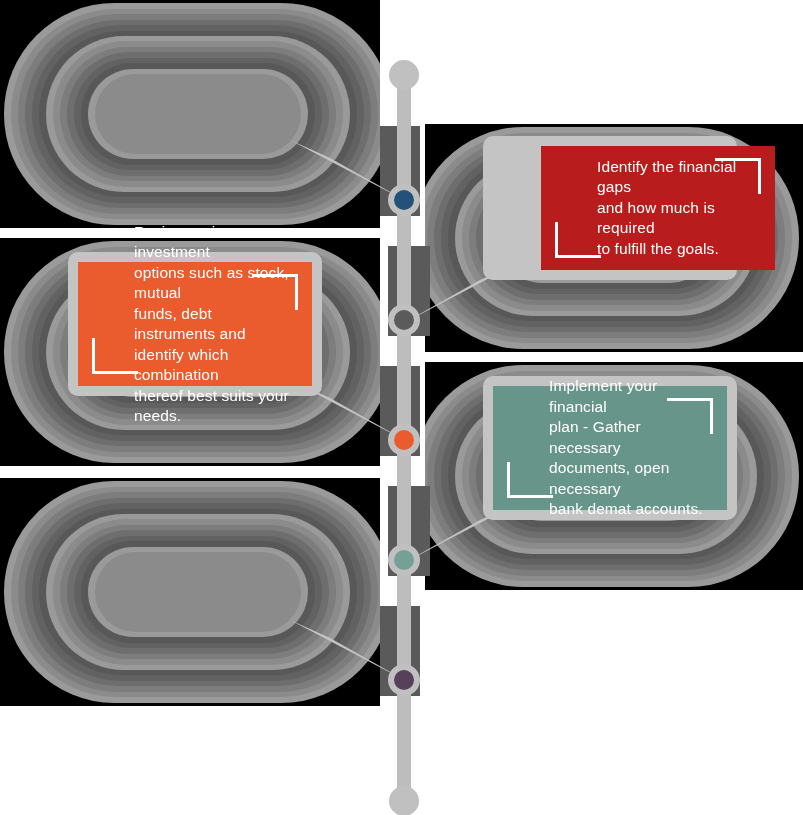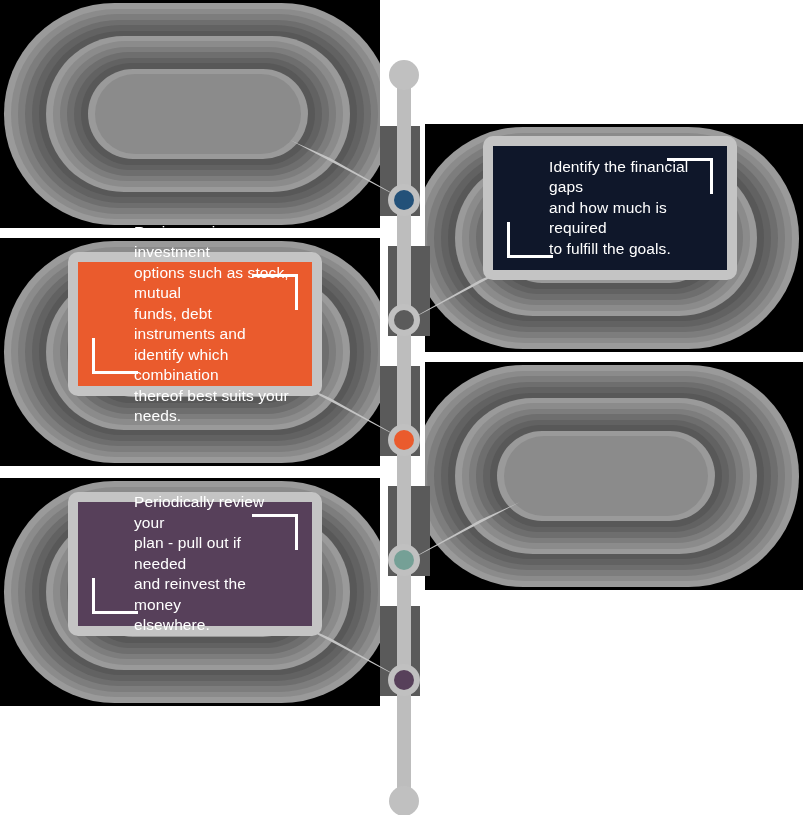--- a/index.html
+++ b/index.html
@@ -211,52 +211,52 @@
   </svg>
   <svg class="tail" style="left:400px;top:502px;width:120px;height:70px;" viewBox="0 0 120 70">
     <polygon points="120,0 80,18 2,62" fill="#c4c4c4"></polygon>
   </svg>
   <svg class="tail" style="left:290px;top:620px;width:120px;height:70px;" viewBox="0 0 120 70">
     <polygon points="0,0 40,18 118,62" fill="#c4c4c4"></polygon>
   </svg>
 
 
   <div class="card-frame" style="left:483px;top:136px;width:254px;height:144px;">
-    <div class="card-body" style="background: #0f172a;">
+    <div class="card-body" style="background: #b91c1c; margin-left: 48px;">
       <span class="bracket tr"></span>
       <span class="bracket bl"></span>
       <div class="card-text indent">Identify the financial gaps
 and how much is required
 to fulfill the goals.</div>
     </div>
   </div>
 
   <div class="card-frame" style="left:68px;top:252px;width:254px;height:144px;">
     <div class="card-body" style="background: rgb(234, 91, 45);">
       <span class="bracket tr"></span>
       <span class="bracket bl"></span>
       <div class="card-text indent">Review various investment
 options such as stock, mutual
 funds, debt instruments and
 identify which combination
 thereof best suits your needs.</div>
     </div>
   </div>
 
-
-  <div class="card-frame" style="left:68px;top:492px;width:254px;height:144px;">
-    <div class="card-body" style="background: rgb(87, 64, 90);">
+  <div class="card-frame" style="left:483px;top:376px;width:254px;height:144px;">
+    <div class="card-body" style="background: rgb(103, 149, 138);">
       <span class="bracket tr"></span>
       <span class="bracket bl"></span>
-      <div class="card-text indent">Periodically review your
-plan - pull out if needed
-and reinvest the money
-elsewhere.</div>
+      <div class="card-text indent">Implement your financial
+plan - Gather necessary
+documents, open necessary
+bank demat accounts.</div>
     </div>
   </div>
+
 
   <div class="spine"></div>
   <div class="spine-cap top"></div>
   <div class="spine-cap bottom"></div>
 
   <div class="node" style="top:184px;">
     <span class="core" style="background: rgb(35, 81, 121);"></span>
   </div>
   <div class="node" style="top:304px;">
     <span class="core" style="background: rgb(91, 91, 91);"></span>

